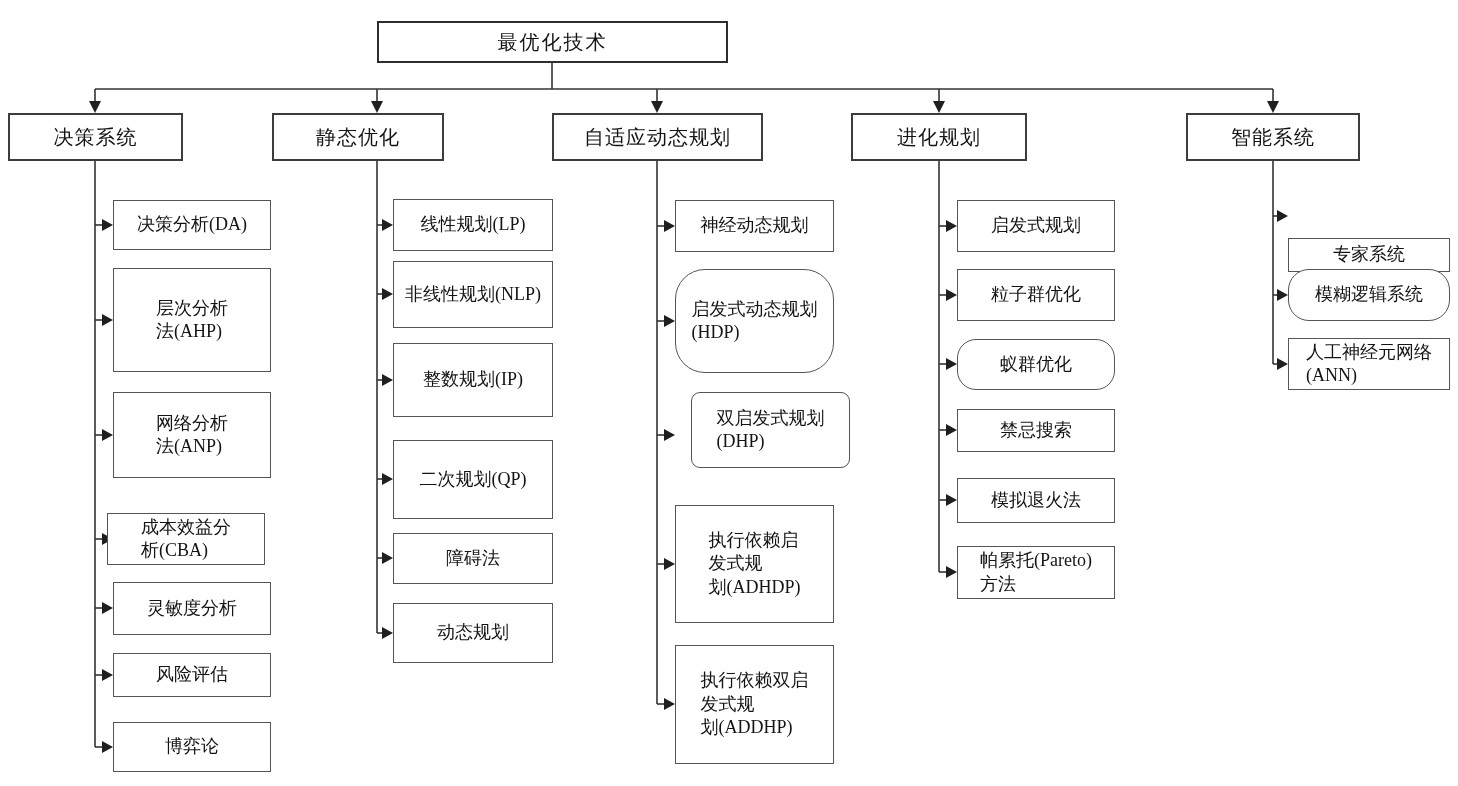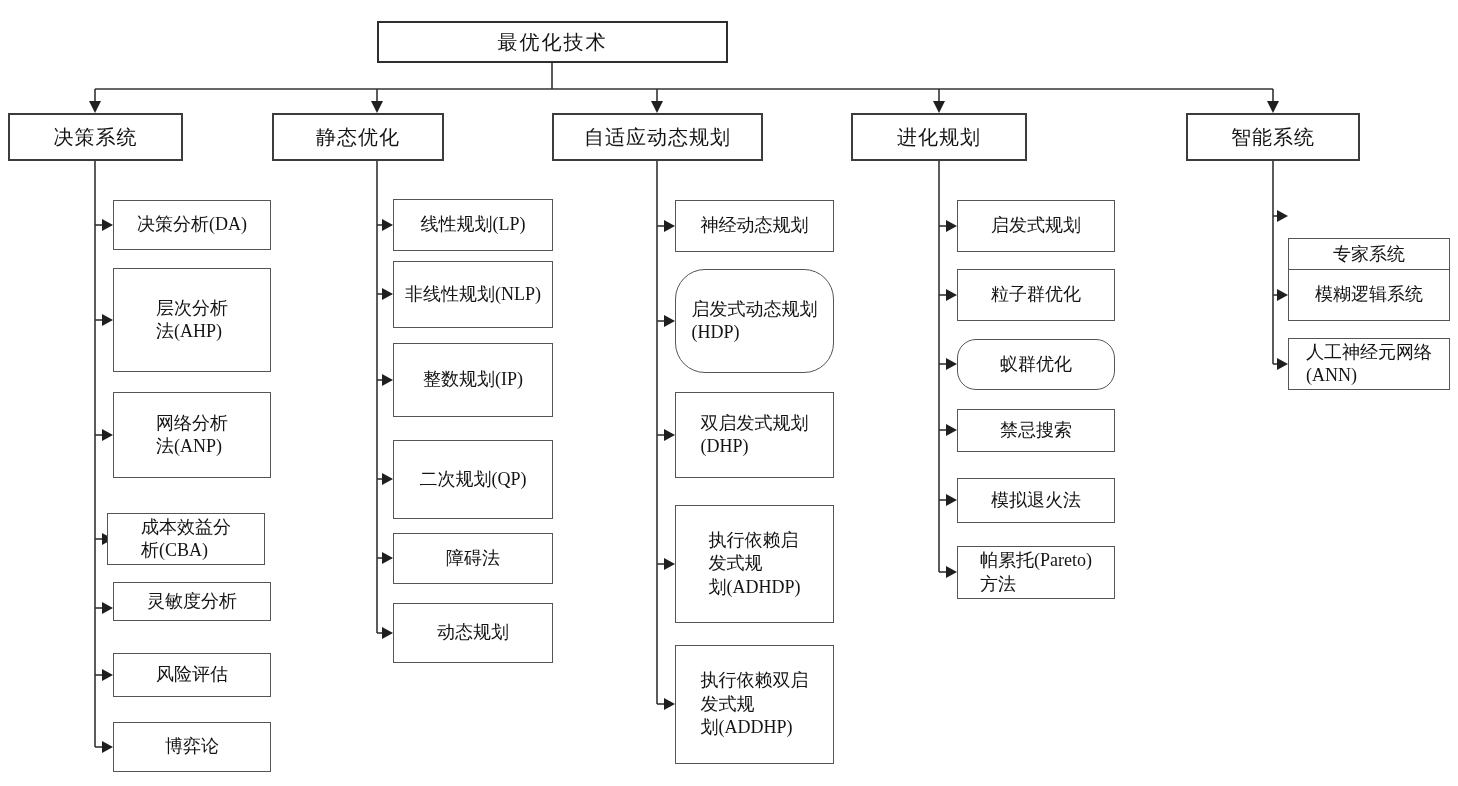--- a/index.html
+++ b/index.html
@@ -105,49 +105,49 @@
   <div class="node header" style="left:851px;top:113px;width:176px;height:48px;">进化规划</div>
   <div class="node header" style="left:1186px;top:113px;width:174px;height:48px;">智能系统</div>
 
   <div class="node child" style="left:113px;top:200px;width:158px;height:50px;">决策分析(DA)</div>
   <div class="node child" style="left:113px;top:268px;width:158px;height:104px;">层次分析
 法(AHP)</div>
   <div class="node child" style="left:113px;top:392px;width:158px;height:86px;">网络分析
 法(ANP)</div>
   <div class="node child" style="left:107px;top:513px;width:158px;height:52px;">成本效益分
 析(CBA)</div>
-  <div class="node child" style="left:113px;top:582px;width:158px;height:39px;">灵敏度分析</div>
+  <div class="node child" style="left:113px;top:582px;width:158px;height:53px;">灵敏度分析</div>
   <div class="node child" style="left:113px;top:653px;width:158px;height:44px;">风险评估</div>
   <div class="node child" style="left:113px;top:722px;width:158px;height:50px;">博弈论</div>
 
   <div class="node child" style="left:393px;top:199px;width:160px;height:52px;">线性规划(LP)</div>
   <div class="node child" style="left:393px;top:261px;width:160px;height:67px;">非线性规划(NLP)</div>
   <div class="node child" style="left:393px;top:343px;width:160px;height:74px;">整数规划(IP)</div>
   <div class="node child" style="left:393px;top:440px;width:160px;height:79px;">二次规划(QP)</div>
   <div class="node child" style="left:393px;top:533px;width:160px;height:51px;">障碍法</div>
   <div class="node child" style="left:393px;top:603px;width:160px;height:60px;">动态规划</div>
 
   <div class="node child" style="left:675px;top:200px;width:159px;height:52px;">神经动态规划</div>
   <div class="node child" style="left:675px;top:269px;width:159px;height:104px;border-radius:30px;">启发式动态规划
 (HDP)</div>
-  <div class="node child" style="left:675px;top:392px;width:159px;height:86px;">双启发式规划
+  <div class="node child" style="left:691px;top:392px;width:159px;height:76px;border-radius:9px;">双启发式规划
 (DHP)</div>
   <div class="node child" style="left:675px;top:505px;width:159px;height:118px;">执行依赖启
 发式规
 划(ADHDP)</div>
   <div class="node child" style="left:675px;top:645px;width:159px;height:119px;">执行依赖双启
 发式规
 划(ADDHP)</div>
 
   <div class="node child" style="left:957px;top:200px;width:158px;height:52px;">启发式规划</div>
   <div class="node child" style="left:957px;top:269px;width:158px;height:52px;">粒子群优化</div>
   <div class="node child" style="left:957px;top:339px;width:158px;height:51px;border-radius:19px;">蚁群优化</div>
   <div class="node child" style="left:957px;top:409px;width:158px;height:43px;">禁忌搜索</div>
   <div class="node child" style="left:957px;top:478px;width:158px;height:45px;">模拟退火法</div>
   <div class="node child" style="left:957px;top:546px;width:158px;height:53px;">帕累托(Pareto)
 方法</div>
 
   <div class="node child" style="left:1288px;top:199px;width:162px;height:34px;margin-top:39px;">专家系统</div>
-  <div class="node child" style="left:1288px;top:269px;width:162px;height:52px;">模糊逻辑系统</div>
+  <div class="node child" style="left:1288px;top:269px;width:162px;height:52px;border-radius:21px;">模糊逻辑系统</div>
   <div class="node child" style="left:1288px;top:338px;width:162px;height:52px;">人工神经元网络
 (ANN)</div>
 
 </div>
 
 </body></html>

